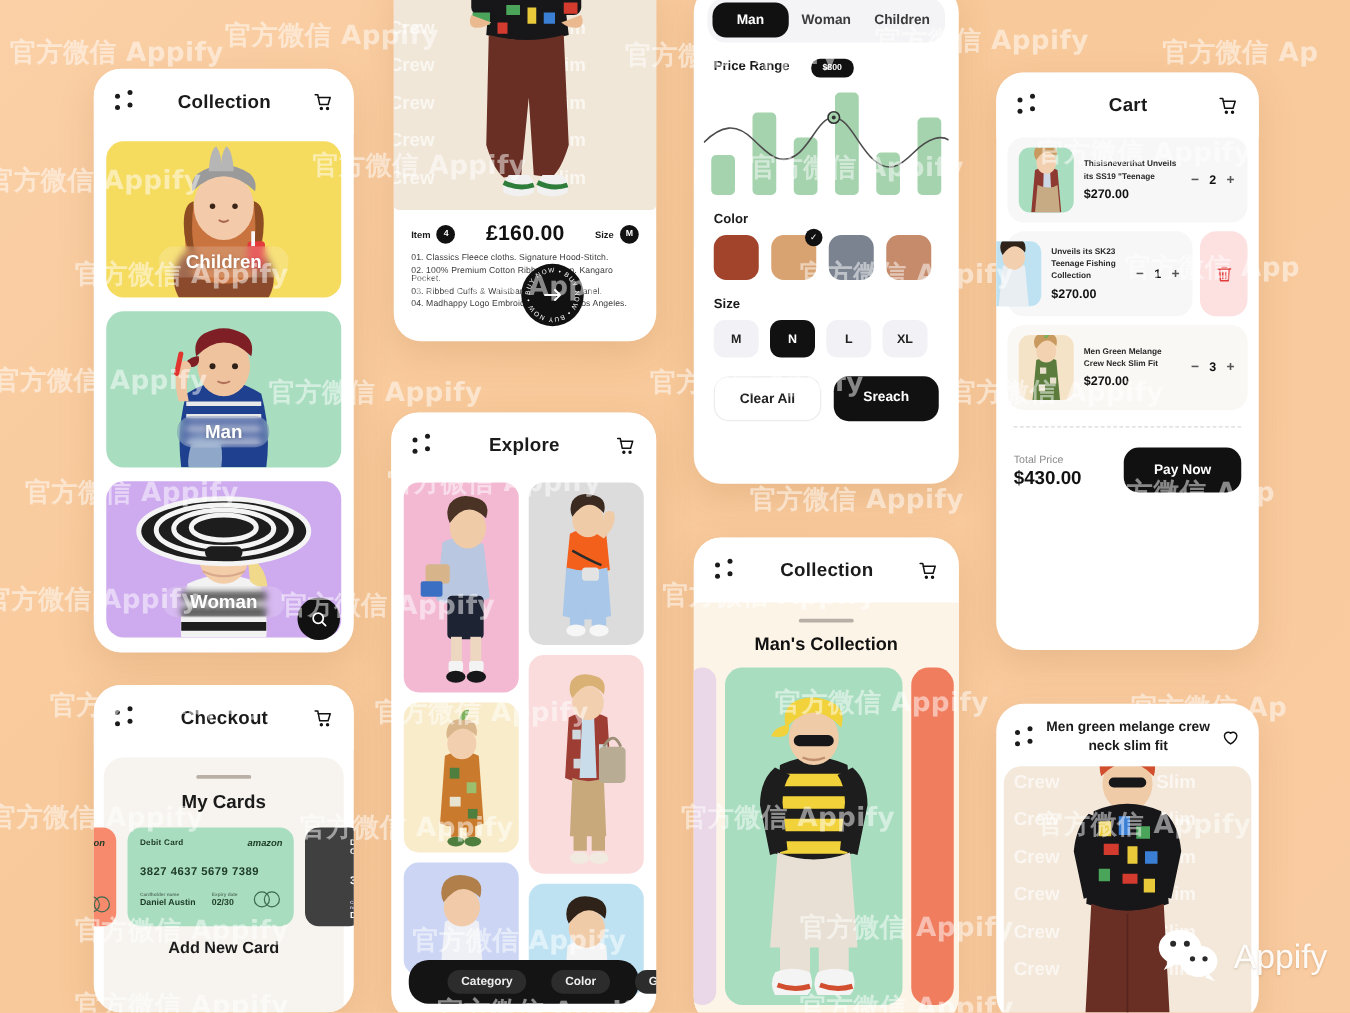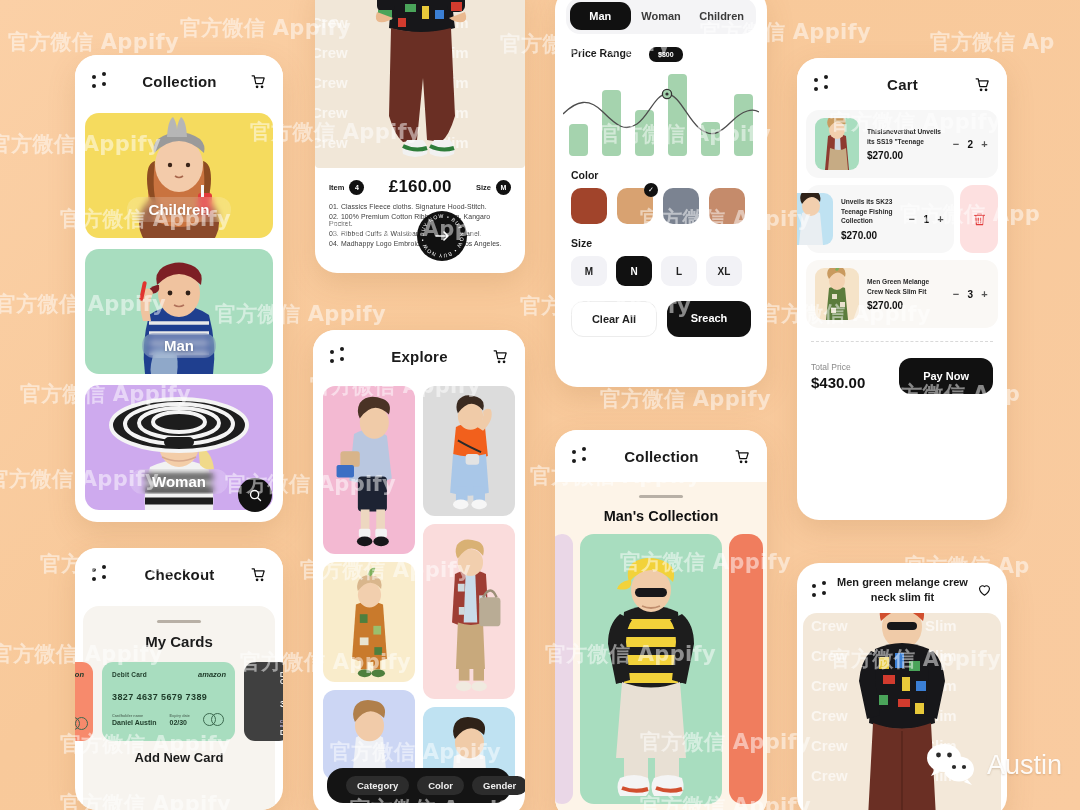--- a/index.html
+++ b/index.html
@@ -147,21 +147,21 @@
   
   #explore { left: 313px; top: 330px; width: 212px; height: 487px; }
   .grid {
     display:grid; grid-template-columns: 1fr 1fr; gap: 8px; padding: 4px 10px 0;
   }
   .gcol { display:flex; flex-direction:column; gap:8px;}
   .gitem { border-radius: 12px; overflow:hidden; position:relative; }
   .filter-bar {
     position:absolute; left:14px; right:14px; bottom: 14px;
     background:#141414; border-radius: 16px;
-    display:flex; align-items:center; gap:8px; padding: 8px 11px; z-index: 8;
+    display:flex; align-items:center; gap:20px; padding: 8px 11px; z-index: 8;
   }
   .fchip {
     background:#2c2c2c; color:#eee; border-radius:11px;
     padding: 4px 11px; font-size:9.5px; font-weight:600;
   }
 
   
   #filter { left: 555px; top: -12px; width: 212px; height: 399px; }
   .seg-wrap { margin: 10px 11px 0; background:#f4f4f6; border-radius:14px; display:flex; padding:4px;}
   .seg { flex:1; text-align:center; padding: 8px 0; font-size:11px; font-weight:600; color:#3b3b3b; border-radius:11px;}
@@ -871,16 +871,16 @@
     <svg width="58" height="46" viewBox="0 0 58 46">
       <ellipse cx="21" cy="16" rx="17" ry="14" fill="#ffffff"></ellipse>
       <path d="M12 27 l-4 7 l9 -4z" fill="#ffffff"></path>
       <circle cx="15.5" cy="13" r="2.4" fill="#2a2a2a"></circle>
       <circle cx="26.5" cy="13" r="2.4" fill="#2a2a2a"></circle>
       <ellipse cx="36" cy="27" rx="15" ry="12.5" fill="#ffffff"></ellipse>
       <path d="M44 37 l5 6 l-8 -3z" fill="#ffffff"></path>
       <circle cx="31" cy="25" r="2.1" fill="#2a2a2a"></circle>
       <circle cx="41" cy="25" r="2.1" fill="#2a2a2a"></circle>
     </svg>
-    <div class="txt">Austin</div>
+    <div class="txt">Appify</div>
   </div>
 
 </div>
 
 </body></html>

